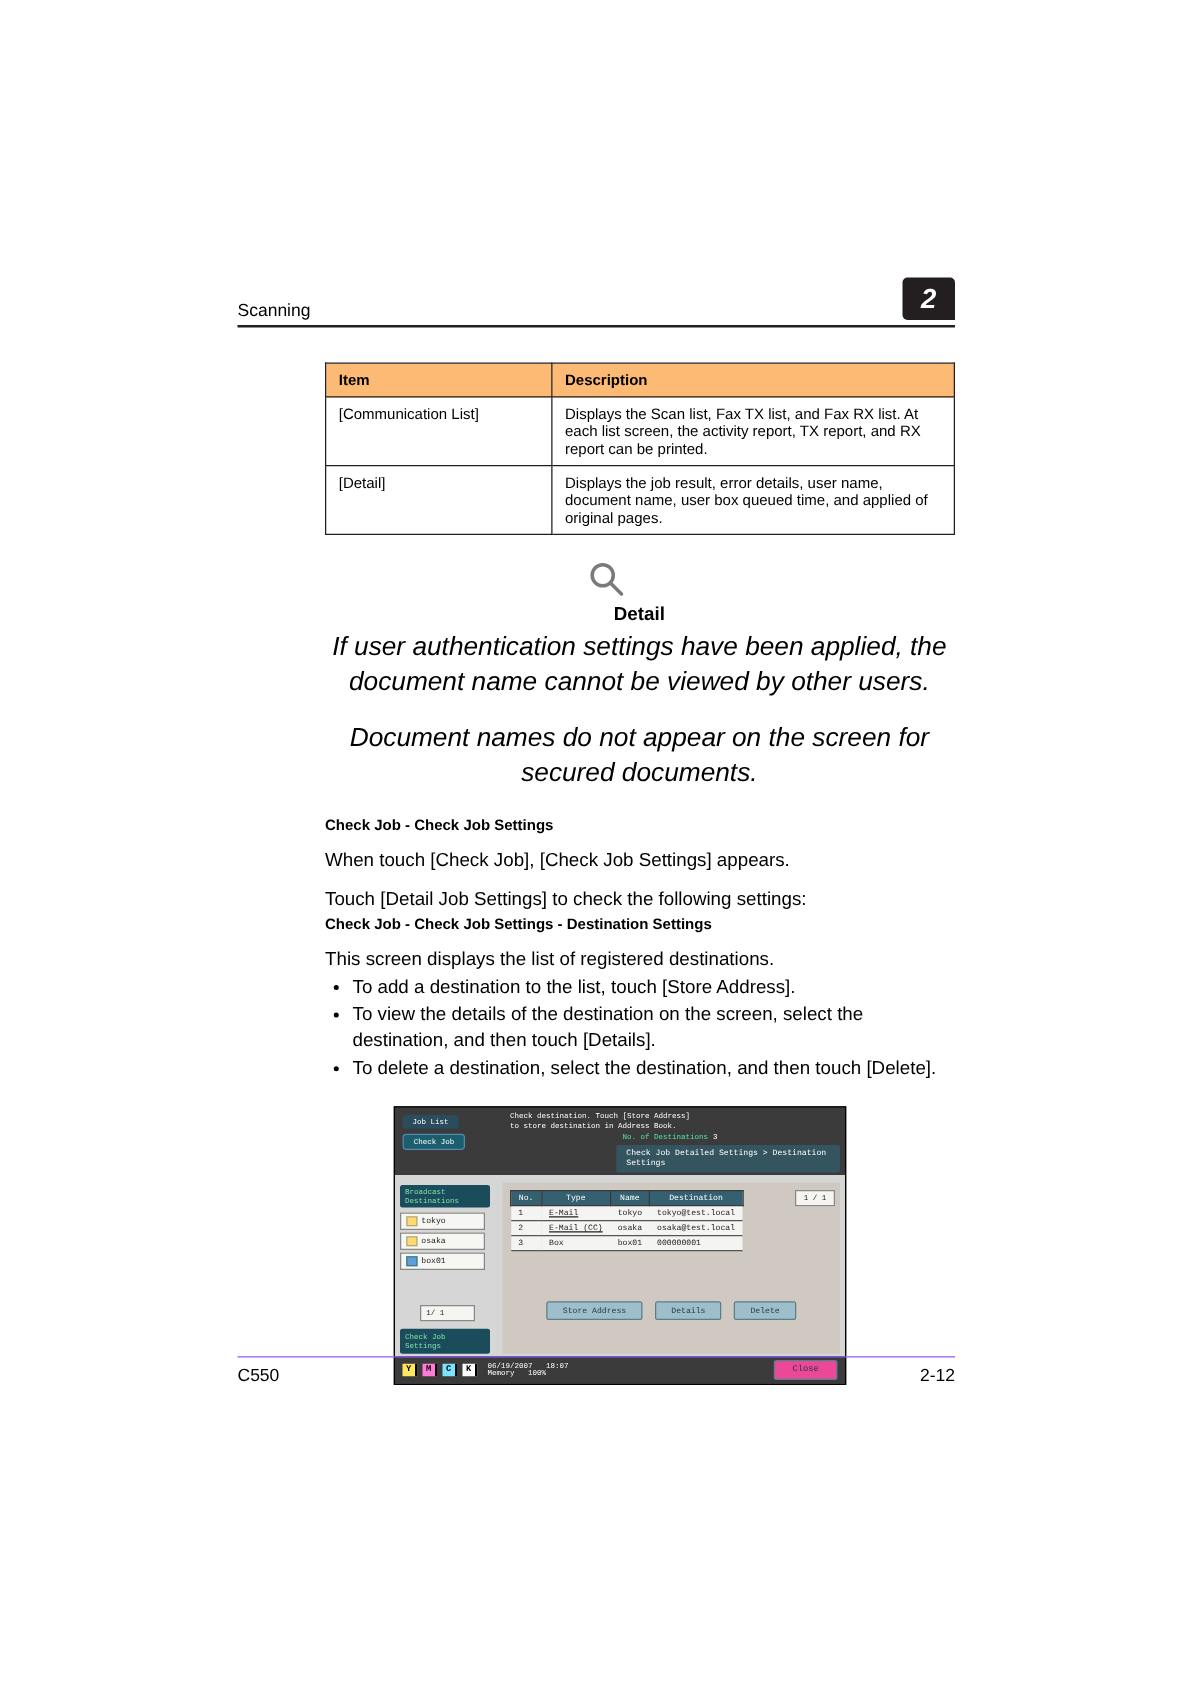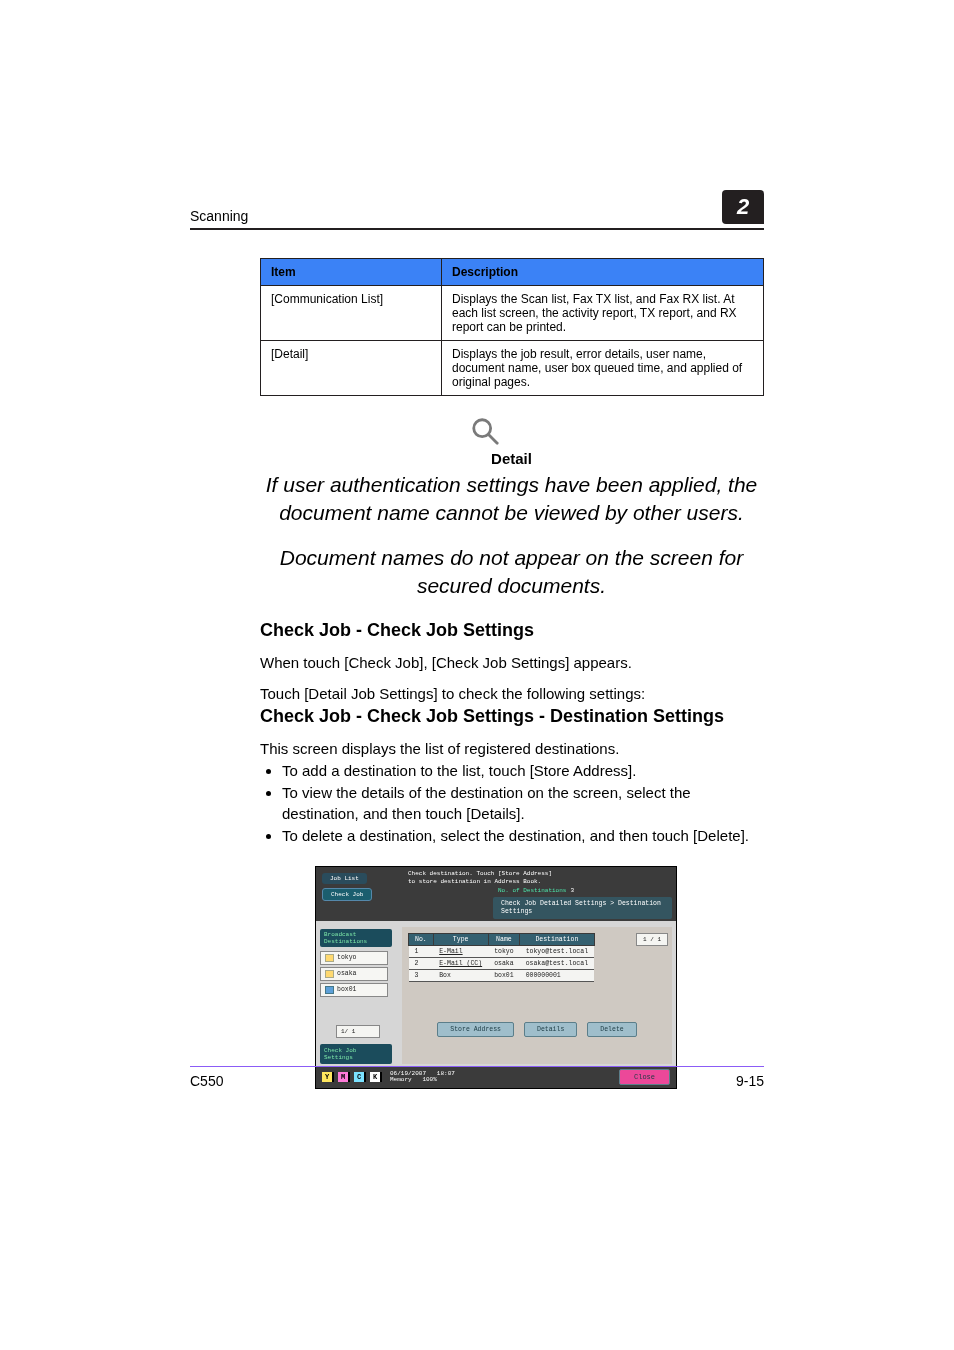--- a/index.html
+++ b/index.html
@@ -14,20 +14,21 @@
     width: 954px;
     box-sizing: border-box;
     padding: 190px 190px 60px 190px;
     position: relative;
   }
   .header-row {
     display: flex;
     justify-content: space-between;
     align-items: flex-end;
     margin-bottom: 4px;
+    margin-top: 32px;
   }
   .header-label {
     font-size: 14px;
   }
   .chapter-badge {
     width: 42px;
     height: 34px;
     background: #231f20;
     border-radius: 4px 4px 0 4px;
     display: flex;
@@ -54,21 +55,21 @@
     margin-bottom: 10px;
   }
   table.infotable th, table.infotable td {
     border: 1px solid #231f20;
     font-size: 12px;
     text-align: left;
     vertical-align: top;
     padding: 6px 10px;
   }
   table.infotable th {
-    background: #3b82f6;
+    background: #fdba74;
     font-weight: bold;
   }
   .col-item { width: 160px; }
 
   .magnifier-block {
     margin-top: 20px;
     margin-left: 16px;
     margin-bottom: 20px;
     text-align: center;
   }
@@ -90,21 +91,21 @@
     line-height: 1.35;
     margin-bottom: 16px;
   }
 
   .body-block {
     margin-left: 70px;
     margin-bottom: 20px;
   }
   .subheading {
     font-weight: bold;
-    font-size: 18px;
+    font-size: 12px;
     margin-bottom: 12px;
   }
   .para {
     font-size: 15px;
     line-height: 1.35;
     margin-bottom: 10px;
   }
   ul.bullets {
     margin: 0 0 18px 0;
     padding-left: 22px;
@@ -438,15 +439,15 @@
           <span>Memory</span>&nbsp;&nbsp;
           <span>100%</span>
         </div>
       </div>
       <div class="ss-close-btn">Close</div>
     </div>
   </div>
 
   <div class="footer-row">
     <div>C550</div>
-    <div>9-15</div>
+    <div>2-12</div>
   </div>
 </div>
 
 </body></html>

